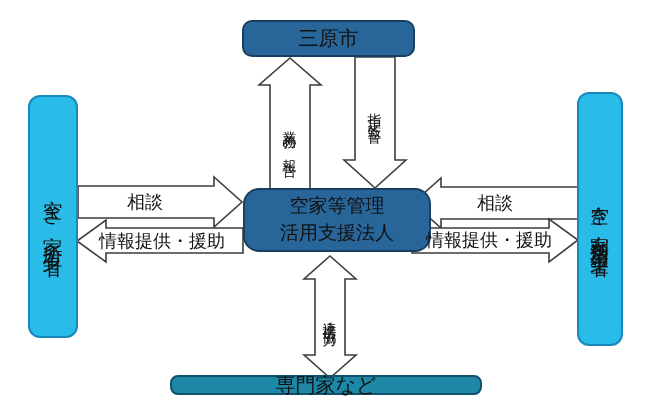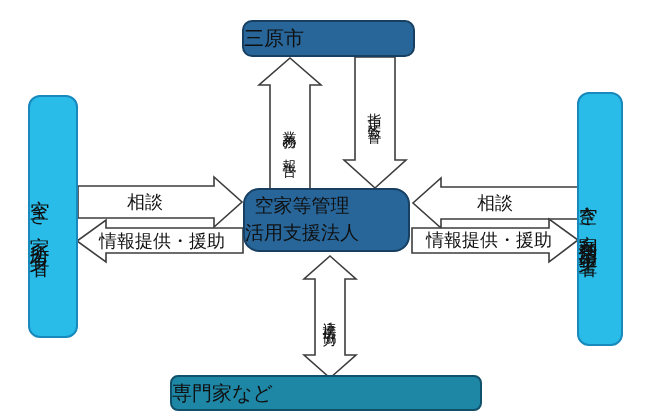--- a/index.html
+++ b/index.html
@@ -13,39 +13,39 @@
   .stage{
     position:relative;width:650px;height:418px;overflow:hidden;
     background:var(--background);
     font-family:"Liberation Sans","DejaVu Sans",sans-serif;
     color:var(--text);
   }
   .stage *{box-sizing:border-box;}
   .arrow-layer{position:absolute;left:0;top:0;z-index:1;}
   .arrow-layer path{fill:var(--arrow-fill);stroke:var(--arrow-stroke);stroke-width:1.6;stroke-linejoin:miter;}
   .node{
-    position:absolute;z-index:2;display:flex;align-items:center;
+    position:absolute;z-index:2;display:flex;align-items:center;justify-content:center;
     text-align:center;color:var(--text);
   }
   .node.blue{background:var(--dark-blue);border:2px solid var(--dark-blue-border);}
   .node.cyan{background:var(--cyan);border:2px solid var(--cyan-border);}
   .node.teal{background:var(--teal);border:2px solid var(--teal-border);}
   .vtext{writing-mode:vertical-rl;text-orientation:upright;line-height:1;}
   .alabel{
     position:absolute;z-index:3;display:flex;align-items:center;justify-content:center;
     color:var(--text);font-size:18px;white-space:nowrap;
   }
   .alabel.vert{font-size:14px;}
   #node-city{left:242px;top:20px;width:173px;height:37px;border-radius:10px;font-size:20px;}
-  #node-center{left:243px;top:188px;width:167px;height:64px;border-radius:16px;font-size:19px;line-height:1.4;white-space:pre-line;}
+  #node-center{left:243px;top:188px;width:188px;height:64px;border-radius:16px;font-size:19px;line-height:1.4;white-space:pre-line;}
   #node-owner{left:28px;top:95px;width:50px;height:243px;border-radius:12px;font-size:20px;}
   #node-owner .vtext{letter-spacing:7px;}
   #node-seeker{left:577px;top:92px;width:46px;height:254px;border-radius:12px;font-size:19px;}
   #node-seeker .vtext{letter-spacing:4px;}
-  #node-experts{left:170px;top:375px;width:312px;height:36px;border-radius:8px;font-size:20px;}
+  #node-experts{left:170px;top:375px;width:312px;height:20px;border-radius:8px;font-size:20px;}
   #lbl-report{left:272px;top:88px;width:36px;height:100px;}
   #lbl-supervise{left:357px;top:64px;width:36px;height:96px;}
   #lbl-cooperate{left:312px;top:266px;width:36px;height:102px;}
   #lbl-report .vtext, #lbl-supervise .vtext{letter-spacing:4px;}
   #lbl-cooperate .vtext{letter-spacing:3px;}
   #lbl-consult-left{left:95px;top:193px;width:100px;height:18px;}
   #lbl-support-left{left:106px;top:232px;width:112px;height:18px;}
   #lbl-consult-right{left:445px;top:194px;width:100px;height:18px;}
   #lbl-support-right{left:433px;top:231px;width:112px;height:18px;}
 </style>

